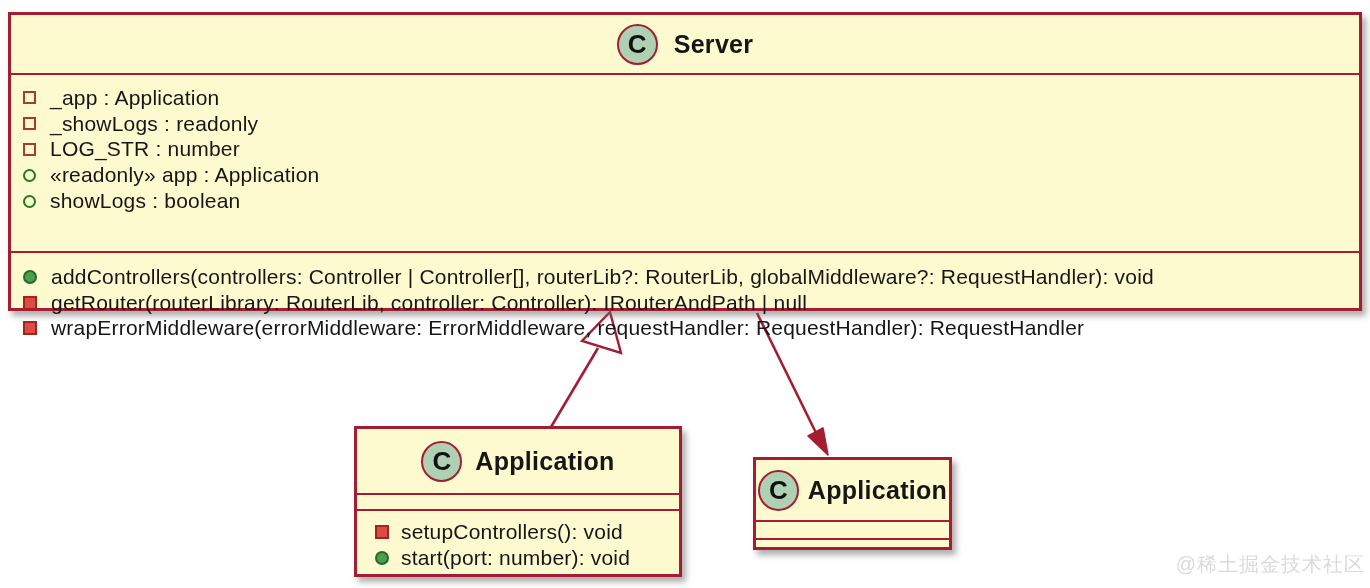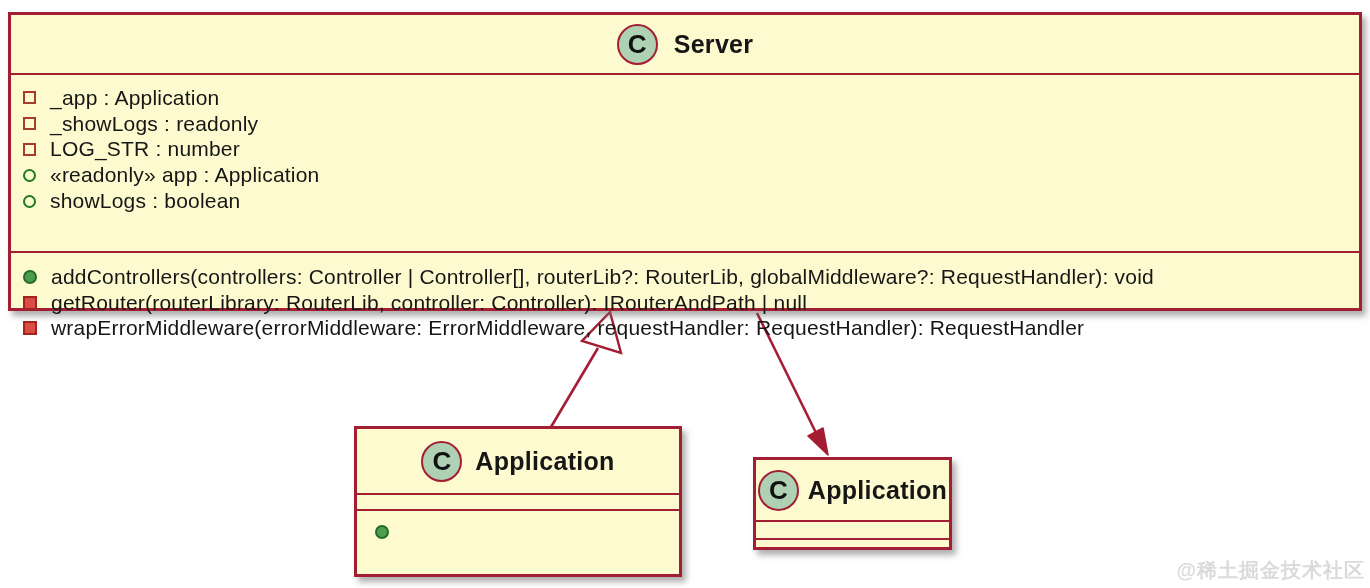--- a/index.html
+++ b/index.html
@@ -53,22 +53,22 @@
   .sample .methods{padding:8px 0 0 18px;}
   .sample .mrow .ic{margin-right:12px;}
 
   
   .application{left:753px;top:457px;width:199px;height:93px;}
   .application .chead{height:62px;gap:9px;}
   .application .empty1{height:18px;}
   .application .empty2{height:100%;}
 
   .watermark{
-    position:absolute;right:5px;bottom:4px;
-    font-size:20px;color:#DADADA;letter-spacing:1px;font-weight:bold;
+    position:absolute;right:5px;bottom:10px;
+    font-size:20px;color:#DADADA;letter-spacing:1px;
   }
 </style>
 </head>
 <body>
 
 <div class="stage">
 
   <svg class="arrows" viewBox="0 0 1370 588">
     <g>
       <line x1="551" y1="427" x2="598" y2="348"></line>
@@ -124,21 +124,26 @@
   </div>
 
   <div class="classbox sample">
     <div class="chead">
       <span class="badge">C</span>
       <span class="cname">Application</span>
     </div>
     <div class="sec divided empty"></div>
     <div class="sec methods">
       <div class="mrow">
+        <span class="ic sq-solid"></span>
+        <span class="mtext">setupControllers(): void</span>
+      </div>
+      <div class="mrow">
         <span class="ic ci-solid"></span>
+        <span class="mtext">start(port: number): void</span>
       </div>
     </div>
   </div>
 
   <div class="classbox application">
     <div class="chead">
       <span class="badge">C</span>
       <span class="cname">Application</span>
     </div>
     <div class="sec divided empty1"></div>

